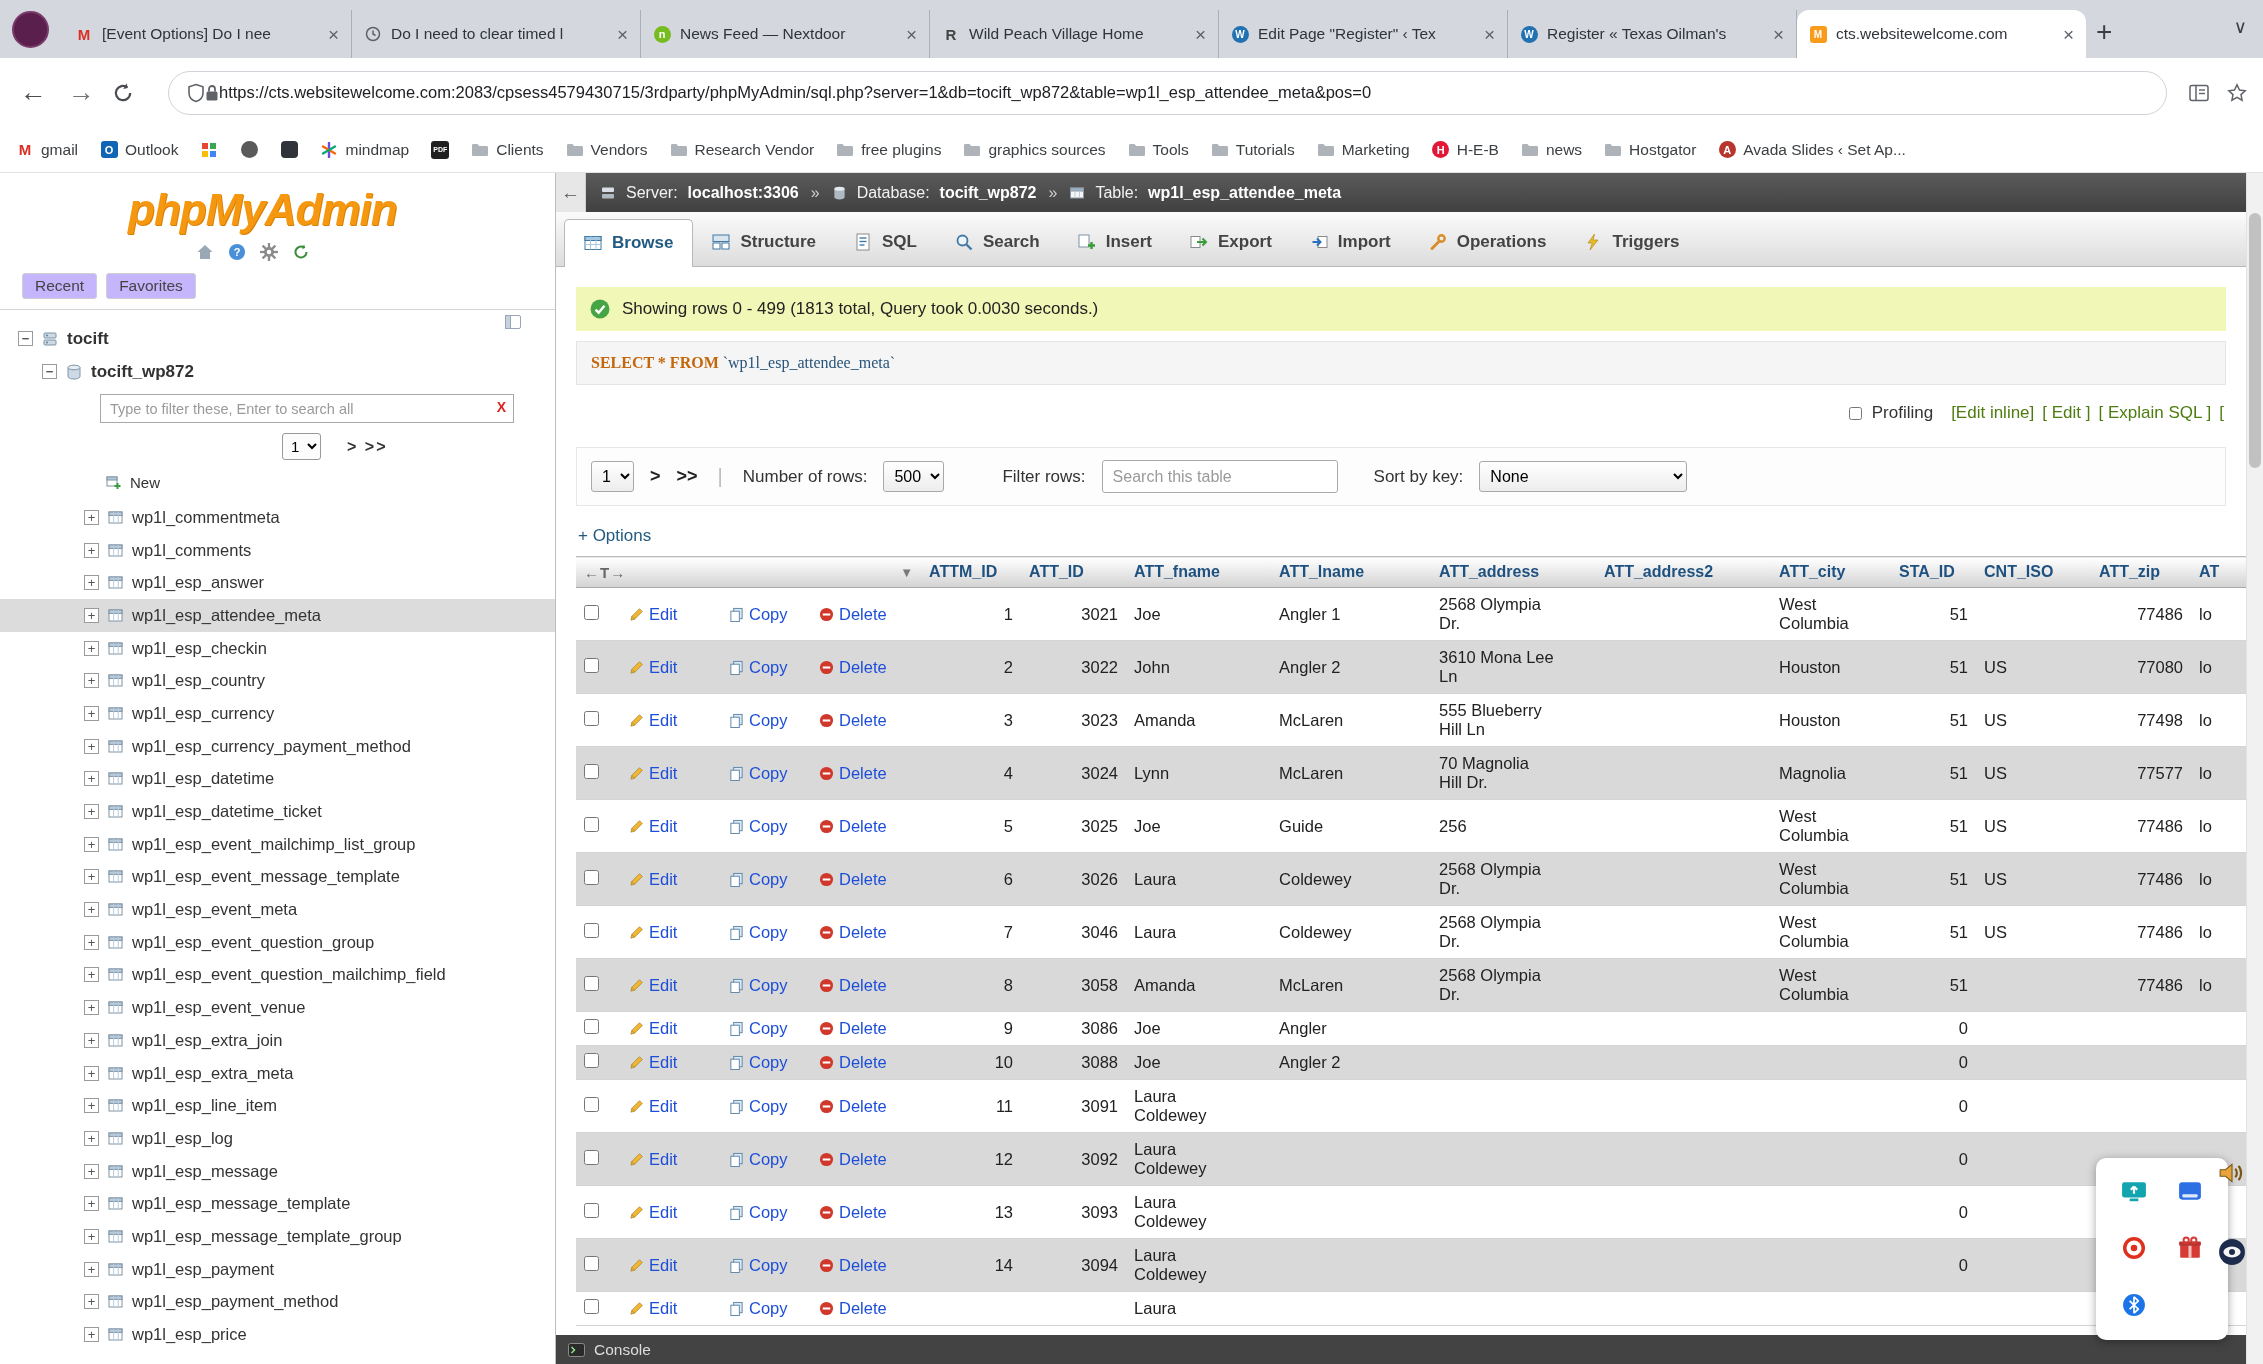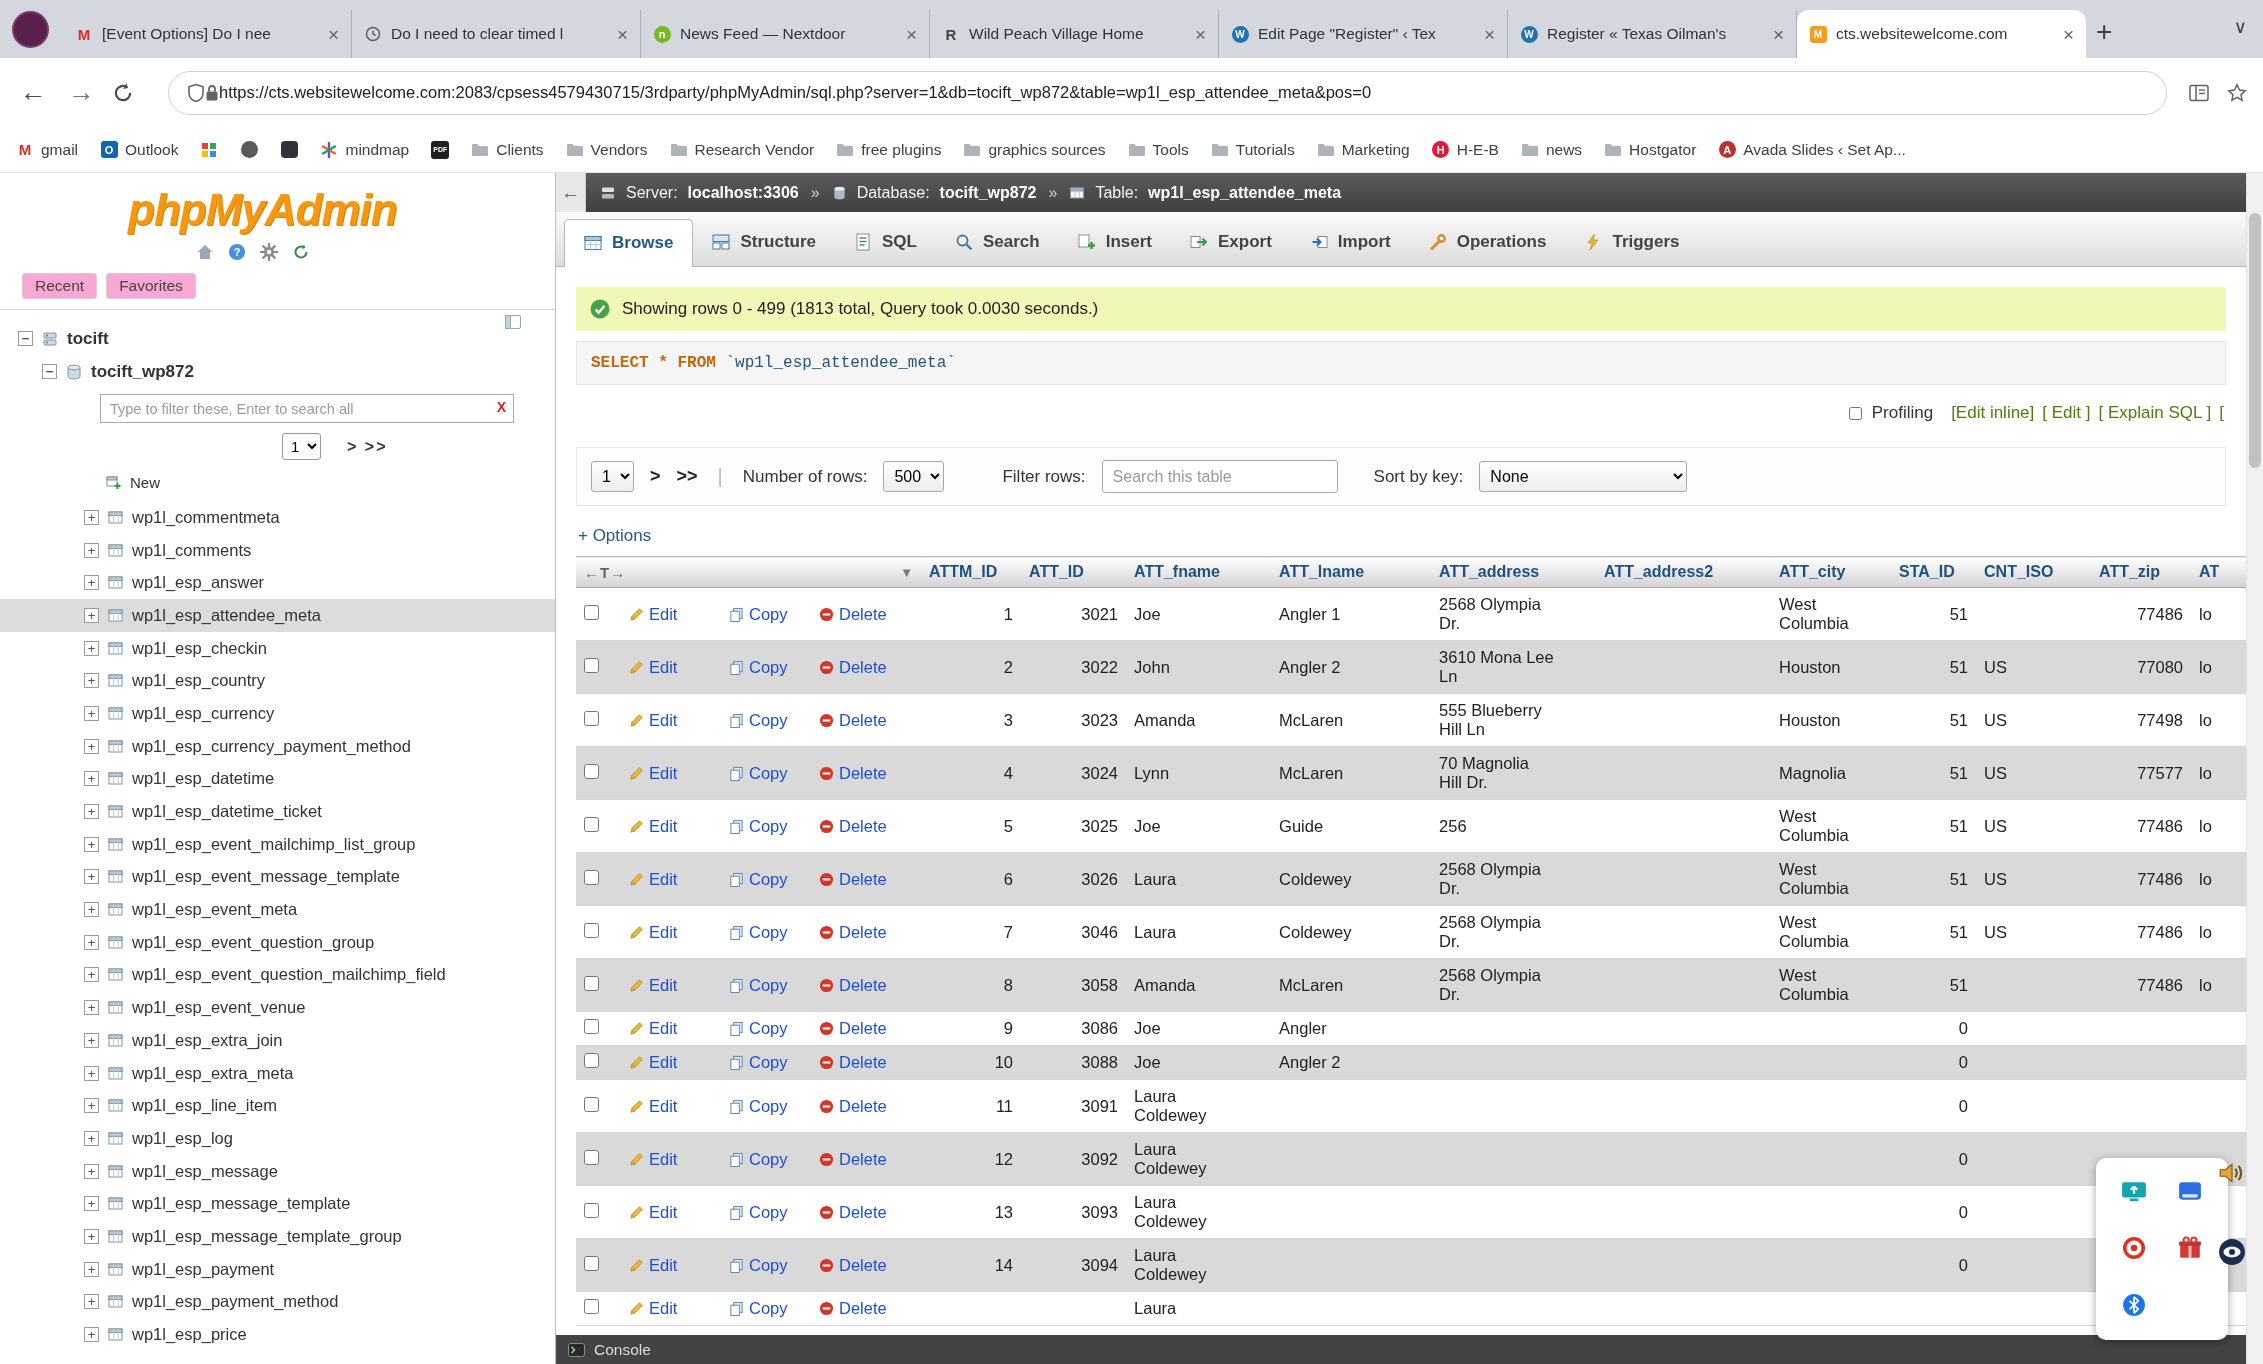--- a/index.html
+++ b/index.html
@@ -47,21 +47,21 @@
   #vscroll .thumb { position: absolute; top: 40px; left: 2px; right: 2px; height: 255px;
     background: #c1c1c1; border-radius: 7px; }
 
   
   #sidebar { position: absolute; left: 0; top: 0; width: 556px; height: 100%;
     background: #fff; border-right: 1px solid #bdbdbd; overflow: hidden; }
   #logo { margin: 12px 0 0 128px; font-size: 44px; font-weight: bold; font-style: italic;
     color: #f5980f; letter-spacing: -1px; text-shadow: 1px 1px 0 #d8820a; }
   .side-icons { display: flex; gap: 14px; margin: 8px 0 0 196px; align-items: center; }
   .rf-row { display: flex; gap: 9px; margin: 12px 0 0 22px; }
-  .rf { border: 1px solid #cfcfcf; background: #f9a8d4; padding: 3px 12px;
+  .rf { border: 1px solid #cfcfcf; background: #c4b5fd; padding: 3px 12px;
     font-size: 15.5px; color: #444; border-radius: 3px; }
   .side-divider { border-top: 1px solid #d5d5d5; margin: 10px 0 12px 0; }
   .dockicon { position: absolute; right: 34px; top: 142px; }
 
   .trow { display: flex; align-items: center; gap: 9px; font-size: 17px; color: #333; height: 33px; }
   .trow.server { margin-left: 18px; font-weight: bold; }
   .trow.dbrow { margin-left: 42px; font-weight: bold; }
   .pbox { width: 15px; height: 15px; border: 1px solid #9a9a9a; background: #fff;
     color: #555; font-size: 13px; line-height: 13px; text-align: center; flex: none; }
   .filterwrap { position: relative; margin: 6px 0 0 100px; width: 414px; }
@@ -96,21 +96,21 @@
     border-bottom: 1px solid #b8b8b8; display: flex; align-items: flex-end; padding: 0 8px; }
   .ptab { display: flex; align-items: center; gap: 10px; padding: 13px 19px 14px;
     font-size: 17px; font-weight: bold; color: #444; }
   .ptab.active { background: #fff; border: 1px solid #b8b8b8; border-bottom: none;
     border-radius: 5px 5px 0 0; margin-bottom: -1px; color: #235a81; }
 
   .inner { padding: 20px 20px 0 20px; }
   .msg { background: #f1f7b6; padding: 12px 14px; display: flex; gap: 12px;
     align-items: center; font-size: 17px; color: #222; }
   .sqlbox { margin-top: 10px; background: #f5f5f5; border: 1px solid #e4e4e4; padding: 12px 14px;
-    font-family: Liberation Mono, monospace; font-size: 16px; color: #444; }
+    font-family: Liberation Serif, serif; font-size: 16px; color: #444; }
   .kw { color: #c4670b; font-weight: bold; }
   .ident { color: #28547a; }
   .profrow { display: flex; justify-content: flex-end; align-items: center; gap: 10px;
     padding: 18px 2px 0; font-size: 17px; color: #333; }
   .profrow .plink { color: #4d7c0f; }
   .pagerow { margin-top: 24px; background: #fdfdfd; border: 1px solid #e7e7e7; padding: 12px 14px;
     display: flex; align-items: center; gap: 16px; font-size: 17px; color: #333; }
   .pagerow select { font-size: 16px; padding: 5px 6px; border: 1px solid #a9a9a9;
     background: linear-gradient(#fff, #ededed); border-radius: 3px; }
   .pagerow .pnav { font-weight: bold; color: #222; font-size: 18px; }

